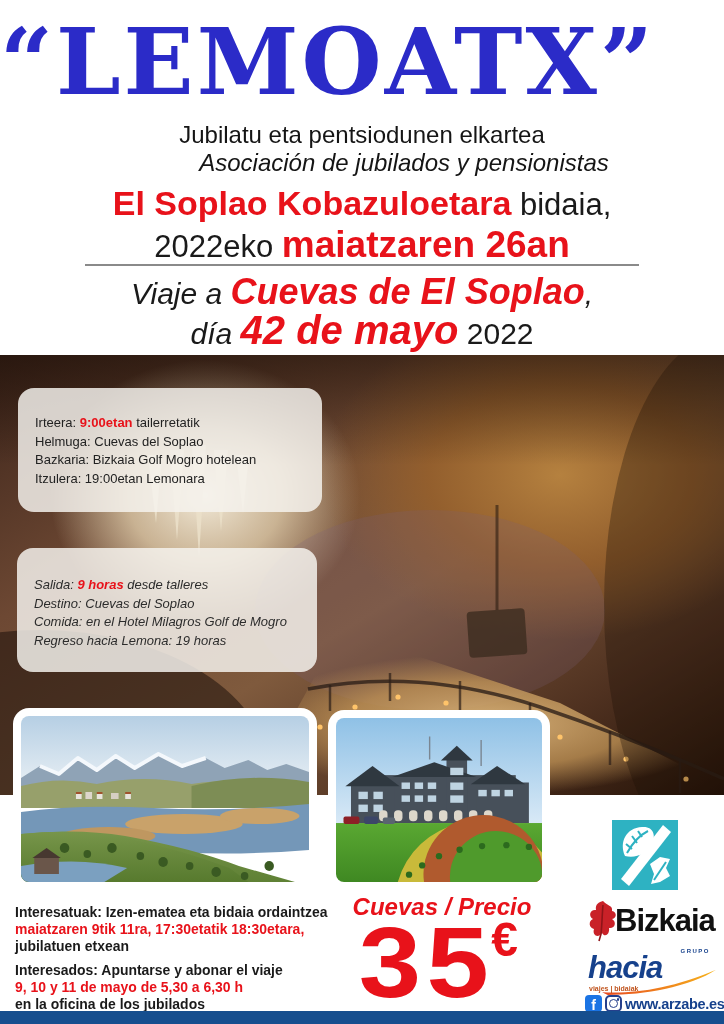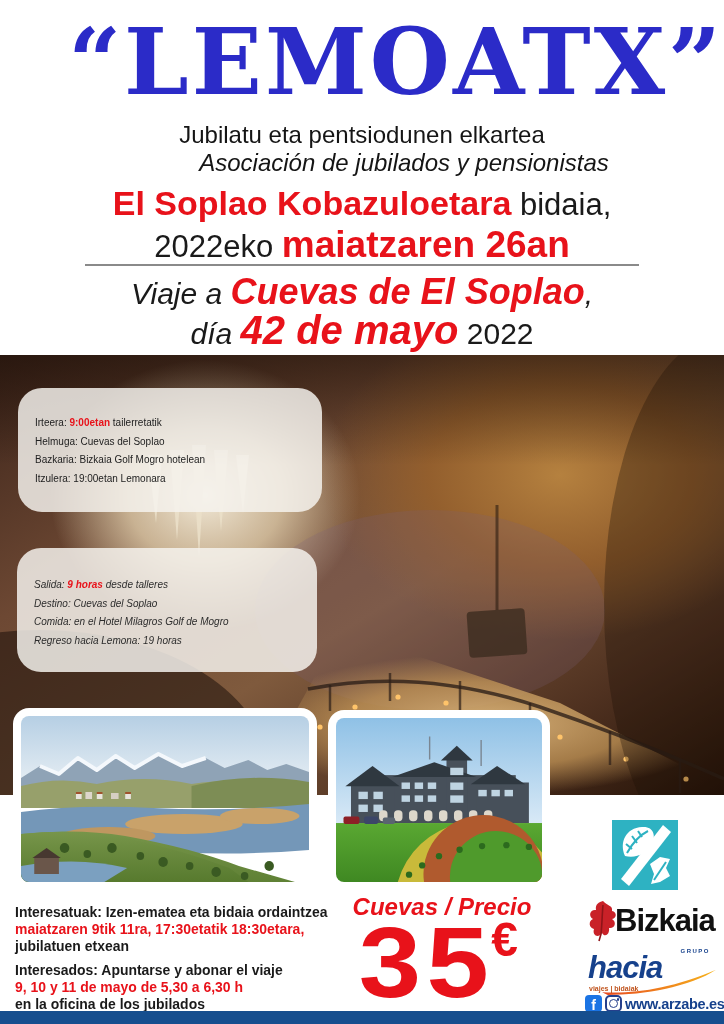--- a/index.html
+++ b/index.html
@@ -1,20 +1,20 @@
 <!DOCTYPE html>
 <html><head>
 <meta charset="utf-8">
 <style>
   html,body{margin:0;padding:0;background:#e9e9e9;}
   .page{position:relative;width:724px;height:1024px;background:#ffffff;overflow:hidden;
         font-family:"Liberation Sans",sans-serif;margin:0 auto;}
 
   
-  .title{position:absolute;top:12px;left:0;width:724px;text-align:right;
+  .title{position:absolute;top:12px;left:0;width:724px;text-align:left;
          font-family:"DejaVu Serif",serif;font-weight:700;font-size:92px;line-height:1.1;
          color:#2b2bc8;letter-spacing:3px;white-space:nowrap;}
   .sub1{position:absolute;top:121px;left:0;width:724px;text-align:center;font-size:24px;color:#151515;}
   .sub2{position:absolute;top:149px;left:0;width:724px;text-align:center;font-size:24px;
         font-style:italic;color:#151515;padding-left:42px;}
 
   .hline{position:absolute;left:0;width:724px;text-align:center;color:#1a1a1a;white-space:nowrap;}
   .h-eu1{top:184px;font-size:31px;}
   .h-eu2{top:224px;font-size:31px;}
   .h-es1{top:271px;font-size:30px;font-style:italic;}
@@ -24,22 +24,22 @@
   .h-eu2 .red-b{font-size:37px;}
   .h-es1 .red-b{font-size:36px;}
   .h-es2 .red-b{font-size:40px;}
   .upright{font-style:normal;}
   .divider{position:absolute;top:264px;left:85px;width:554px;height:2px;background:#8a8a8a;}
 
   
   .cave{position:absolute;top:355px;left:0;width:724px;height:440px;overflow:hidden;}
   .cave svg{display:block;width:100%;height:100%;}
 
-  .ibox{position:absolute;background:rgba(246,243,238,0.84);border-radius:24px;color:#222;
-        font-size:10px;line-height:18.5px;box-sizing:border-box;}
+  .ibox{position:absolute;background:rgba(246,243,238,0.84);border-radius:16px;color:#222;
+        font-size:13px;line-height:18.5px;box-sizing:border-box;}
   .ibox1{left:18px;top:33px;width:304px;height:124px;padding:26px 12px 0 17px;}
   .ibox2{left:17px;top:193px;width:300px;height:124px;padding:28px 10px 0 17px;font-style:italic;color:#2c2c2c;}
   .hl{color:#e8121a;font-weight:700;}
 
   
   .photo{position:absolute;background:#fff;border-radius:16px;box-sizing:border-box;padding:8px;}
   .photo1{left:13px;top:708px;width:304px;height:182px;}
   .photo2{left:328px;top:710px;width:222px;height:180px;}
   .ph-inner{width:100%;height:100%;border-radius:8px;overflow:hidden;}
   .ph-inner svg{display:block;width:100%;height:100%;}

